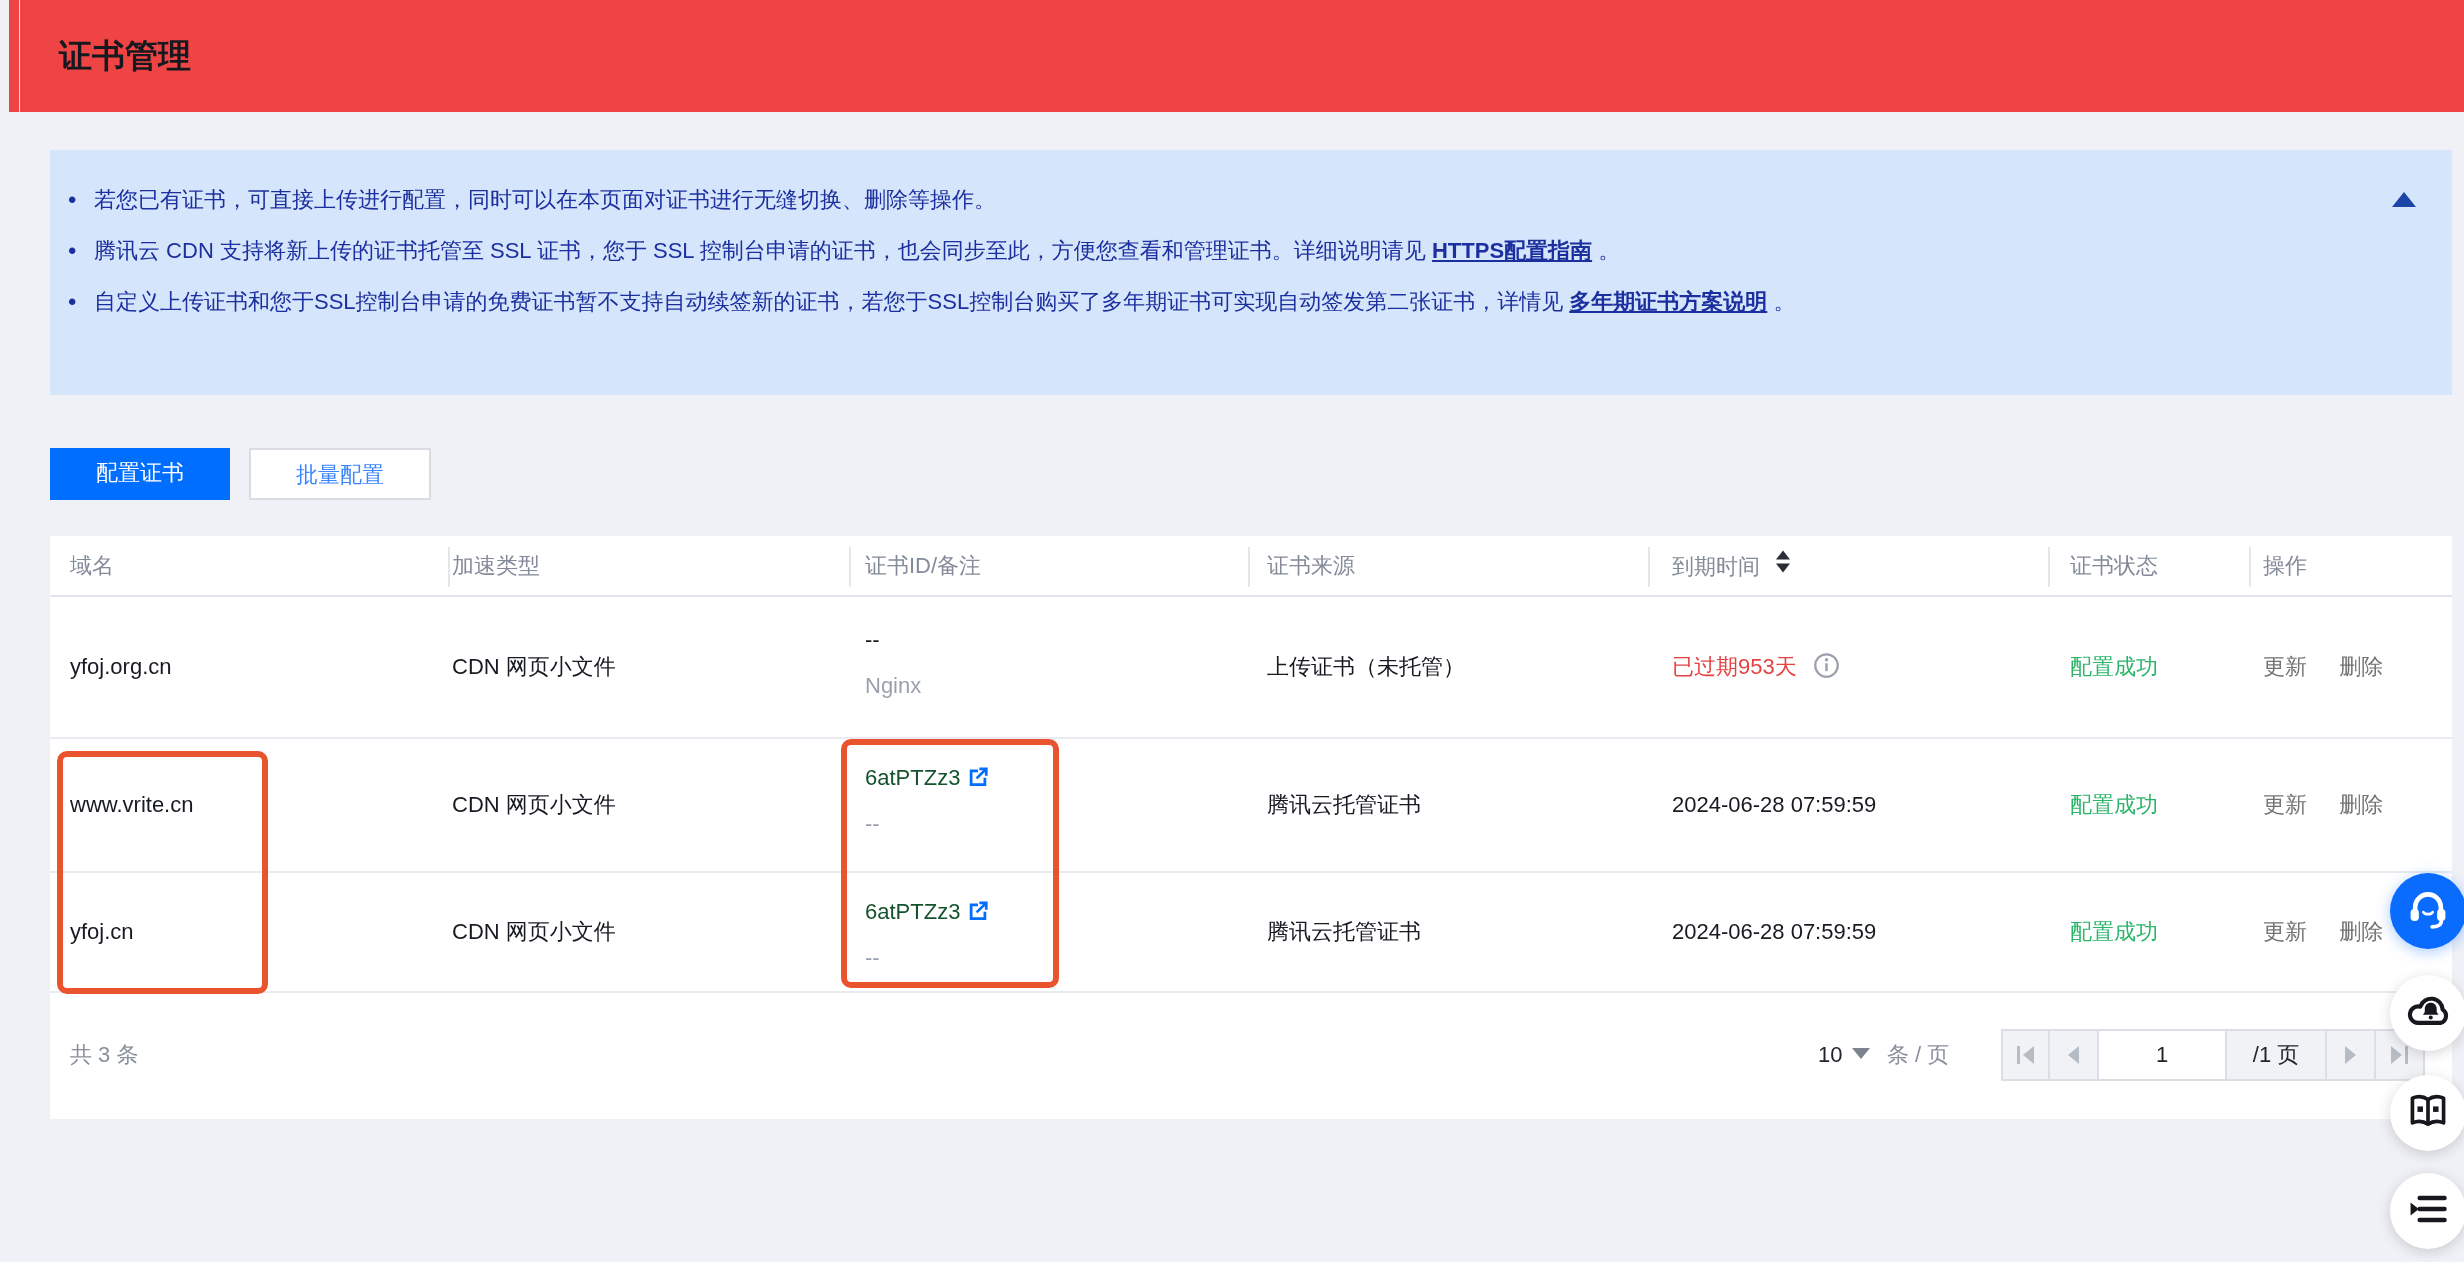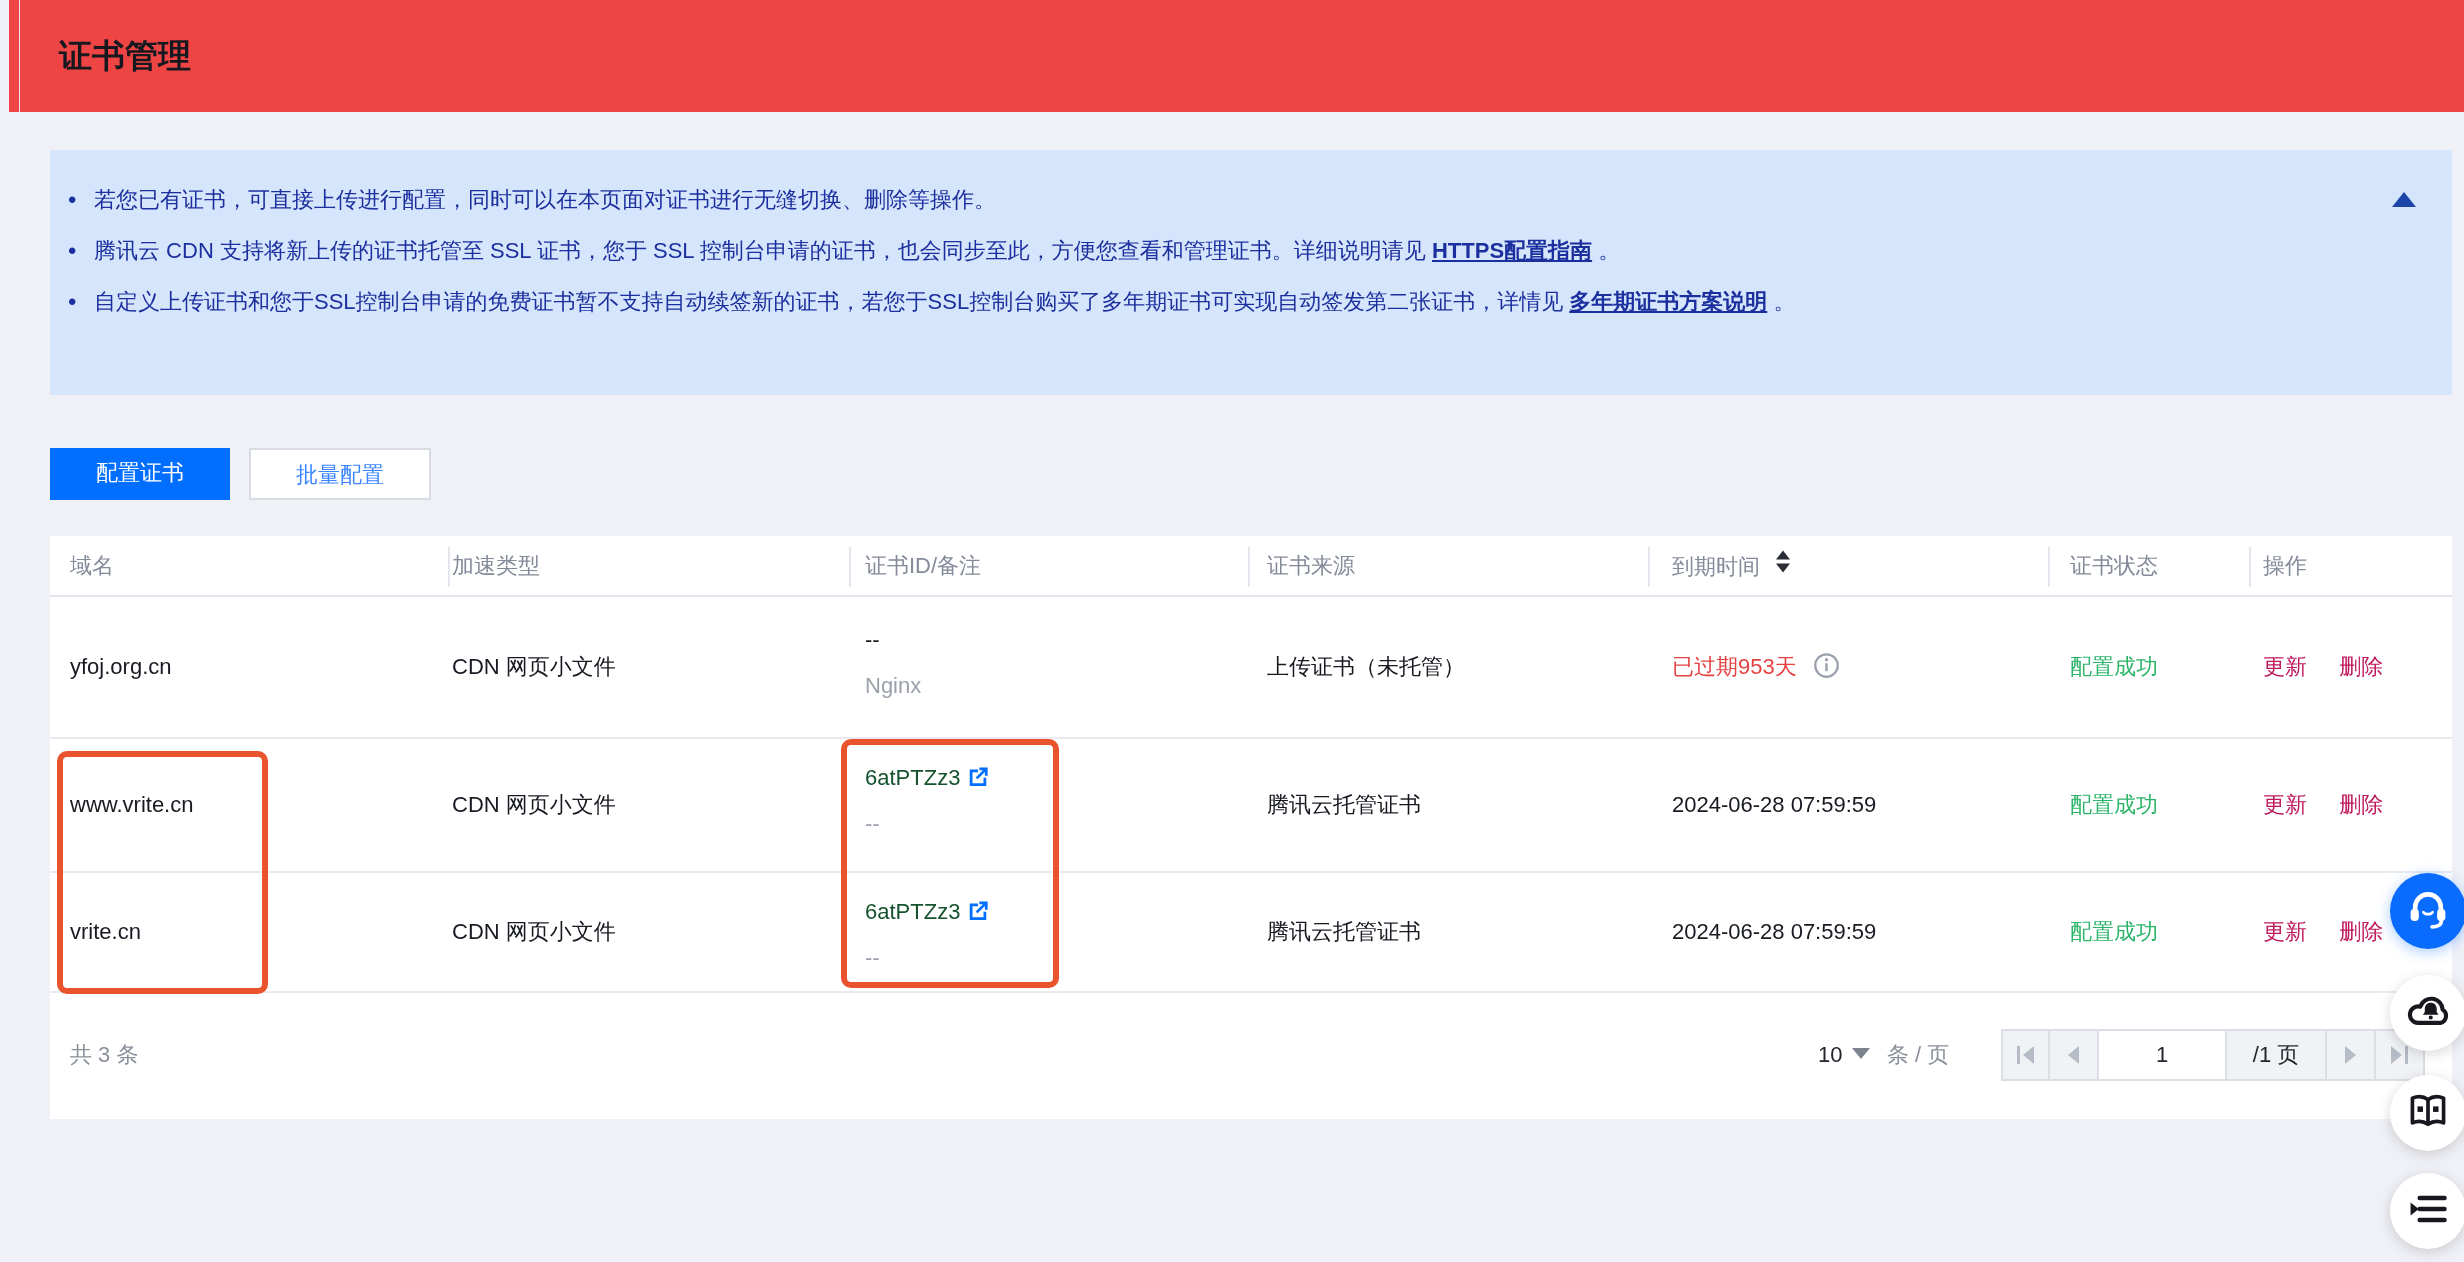--- a/index.html
+++ b/index.html
@@ -54,21 +54,21 @@
   .stack-l1 { position:absolute; left:0; top:30px; }
   .stack-l2 { position:absolute; left:0; top:76px; color:#9aa1ad; }
   .row-2 .stack-l1, .row-3 .stack-l1 { top:26px; }
   .row-2 .stack-l2, .row-3 .stack-l2 { top:72px; }
 
   .cert-link { color:#14532d; cursor:pointer; }
   .cert-link .ext-icon { color:#006eff; margin-left:7px; vertical-align:-3px; }
   .text-red { color:#e64242; }
   .text-green { color:#2cb56a; }
   .info-icon { display:inline-block; width:27px; height:27px; margin-left:10px; vertical-align:-5px; color:#9ba1ac; cursor:pointer; }
-  .action-link { color:#be185d; cursor:pointer; margin-right:26px; }
+  .action-link { color:#737373; cursor:pointer; margin-right:26px; }
   .action-link:last-child { margin-right:0; }
 
   
   .total-label { color:#8a909c; }
   .page-size { position:absolute; left:1768px; top:50%; transform:translateY(-50%); font-size:22px; color:#22252c; cursor:pointer; }
   .caret-down { display:inline-block; width:0; height:0; margin:0 0 3px 10px; border-left:9px solid transparent; border-right:9px solid transparent; border-top:11px solid #7d838e; }
   .unit-label { position:absolute; left:1837px; top:50%; transform:translateY(-50%); font-size:22px; color:#8a909c; }
   .pager { position:absolute; left:1951px; top:36px; height:52px; display:flex; }
   .pager .pcell { height:52px; background:#f1f2f6; border:2px solid #dcdee5; border-left:none; display:flex; align-items:center; justify-content:center; cursor:pointer; }
   .pager .pcell:first-child { border-left:2px solid #dcdee5; }
@@ -178,21 +178,21 @@
       <div class="cell c4">腾讯云托管证书</div>
       <div class="cell c5">2024-06-28 07:59:59</div>
       <div class="cell c6 text-green">配置成功</div>
       <div class="cell c7">
         <span class="action-link">更新</span>
         <span class="action-link">删除</span>
       </div>
     </div>
 
     <div class="trow row-3">
-      <div class="cell c1">vrite.cn</div>
+      <div class="cell c1">yfoj.cn</div>
       <div class="cell c2">CDN 网页小文件</div>
       <div class="cell cell-stack c3">
         <span class="stack-l1 cert-link"><span>6atPTZz3</span><span class="ext-icon"><svg viewBox="0 0 16 16">
                 <path fill="currentColor" d="M2 2.5h6v2H4v8h8v-4h2v6H2z"></path>
                 <path fill="currentColor" d="M9 1h6v6h-2V4.4L7.7 9.7 6.3 8.3 11.6 3H9z"></path>
               </svg></span></span>
         <span class="stack-l2">--</span>
       </div>
       <div class="cell c4">腾讯云托管证书</div>
       <div class="cell c5">2024-06-28 07:59:59</div>

